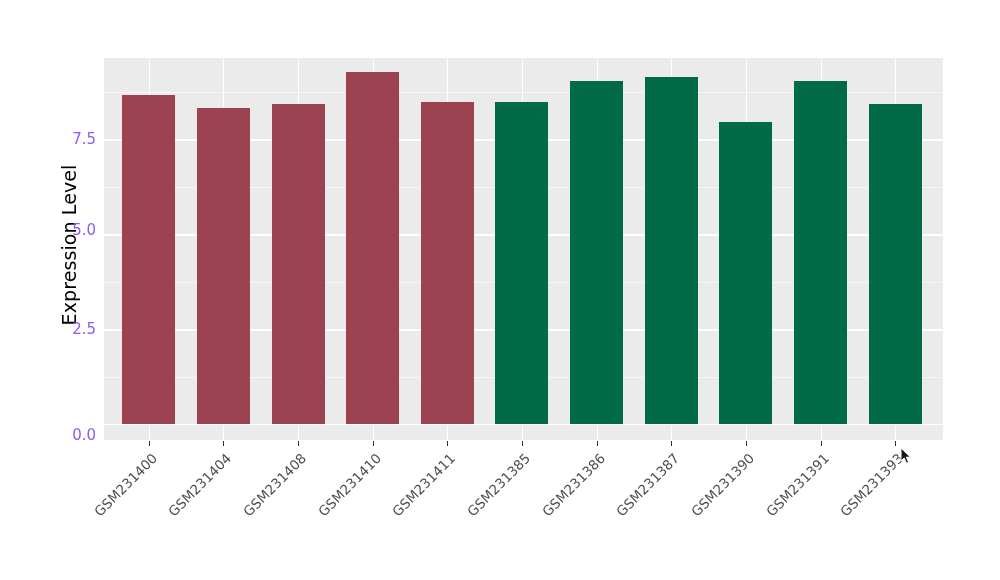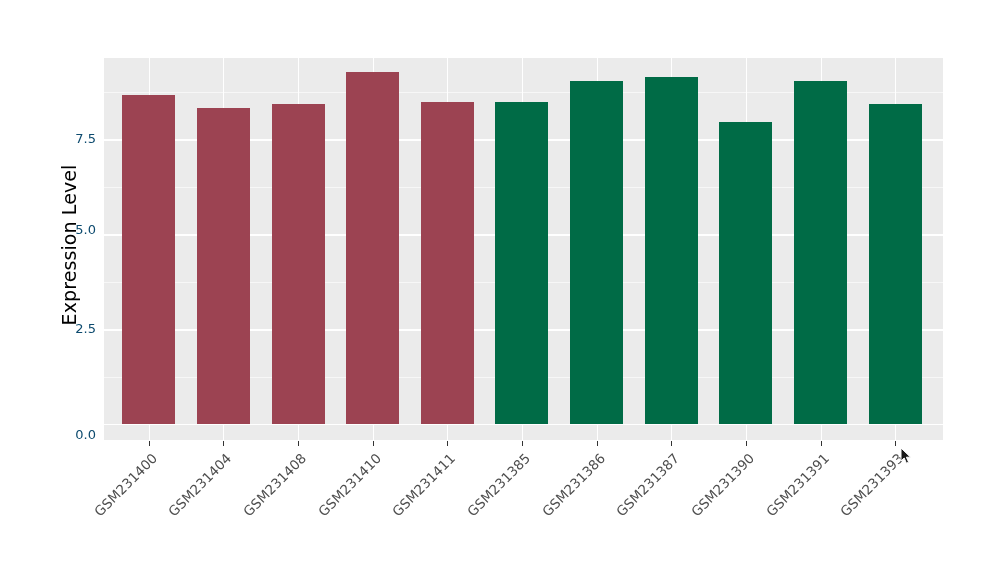--- a/index.html
+++ b/index.html
@@ -39,22 +39,22 @@
     white-space: nowrap;
     letter-spacing: 0.1px;
   }
 
   
   .y-tick-label {
     position: absolute;
     right: 0;
     width: 60px;
     text-align: right;
-    font-size: 13px;
-    color: #0c4a6e;
+    font-size: 15px;
+    color: #8b5cf6;
     line-height: 14px;
     height: 14px;
   }
   .y-ticks-col {
     position: absolute;
     left: 32px;
     top: 0;
     width: 64px;
     height: 580px;
   }

